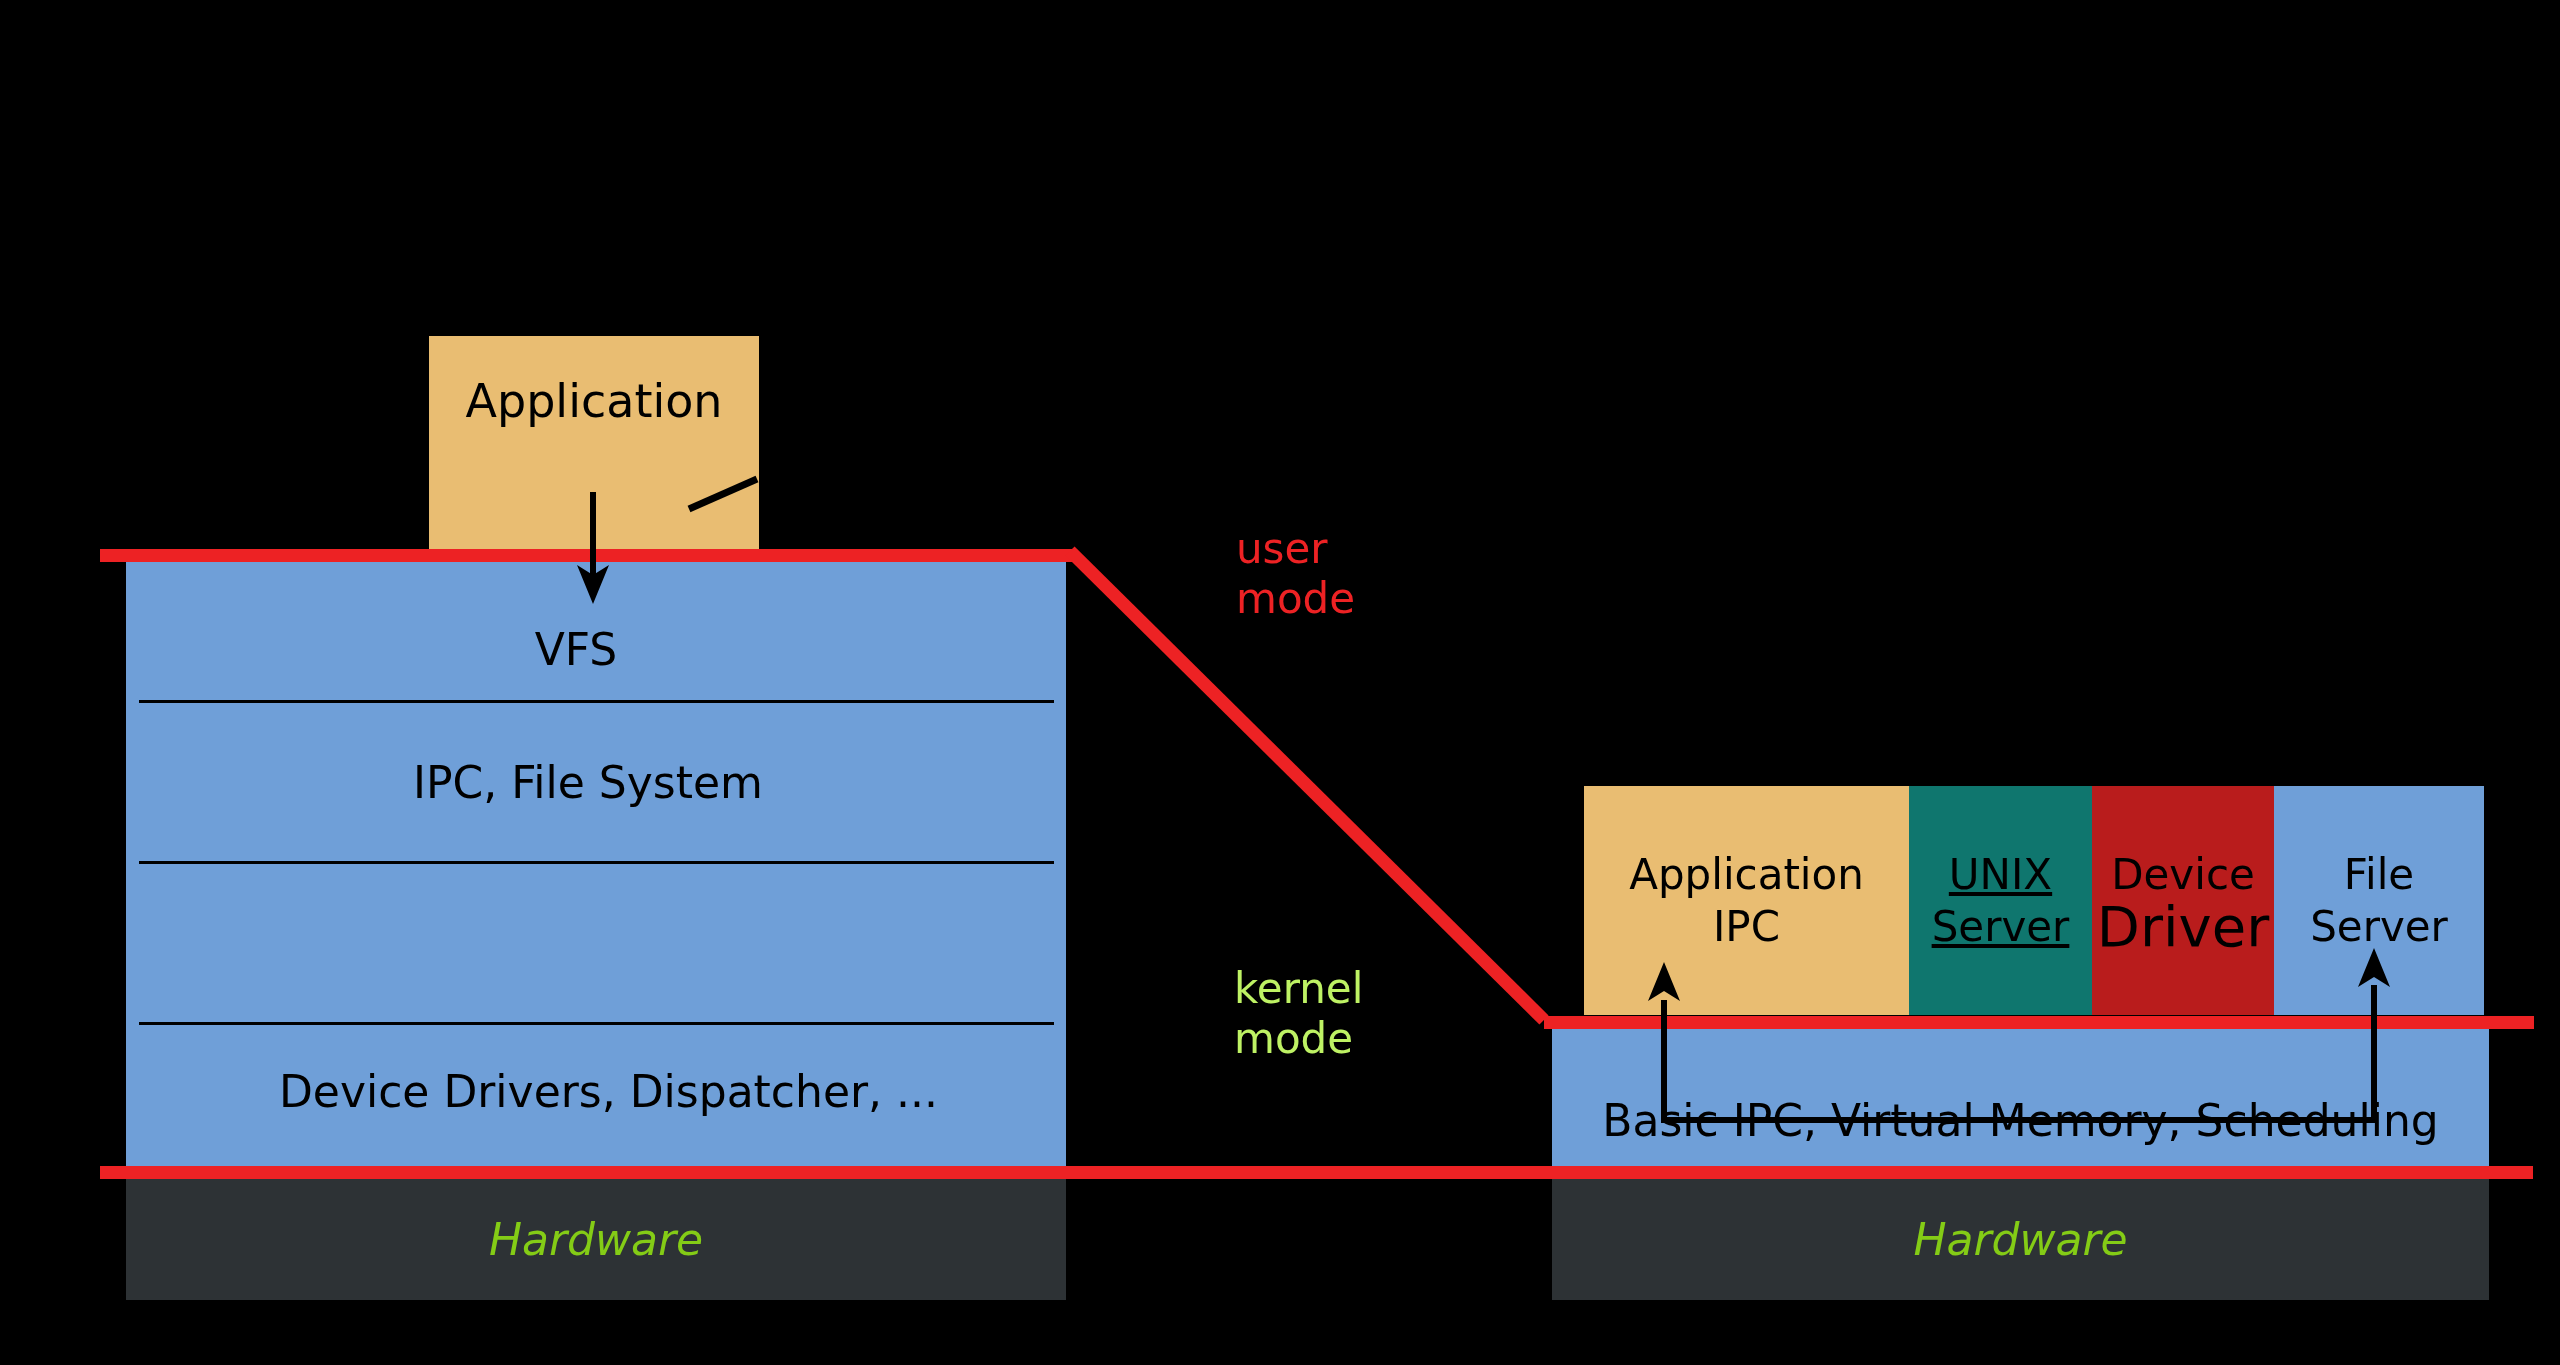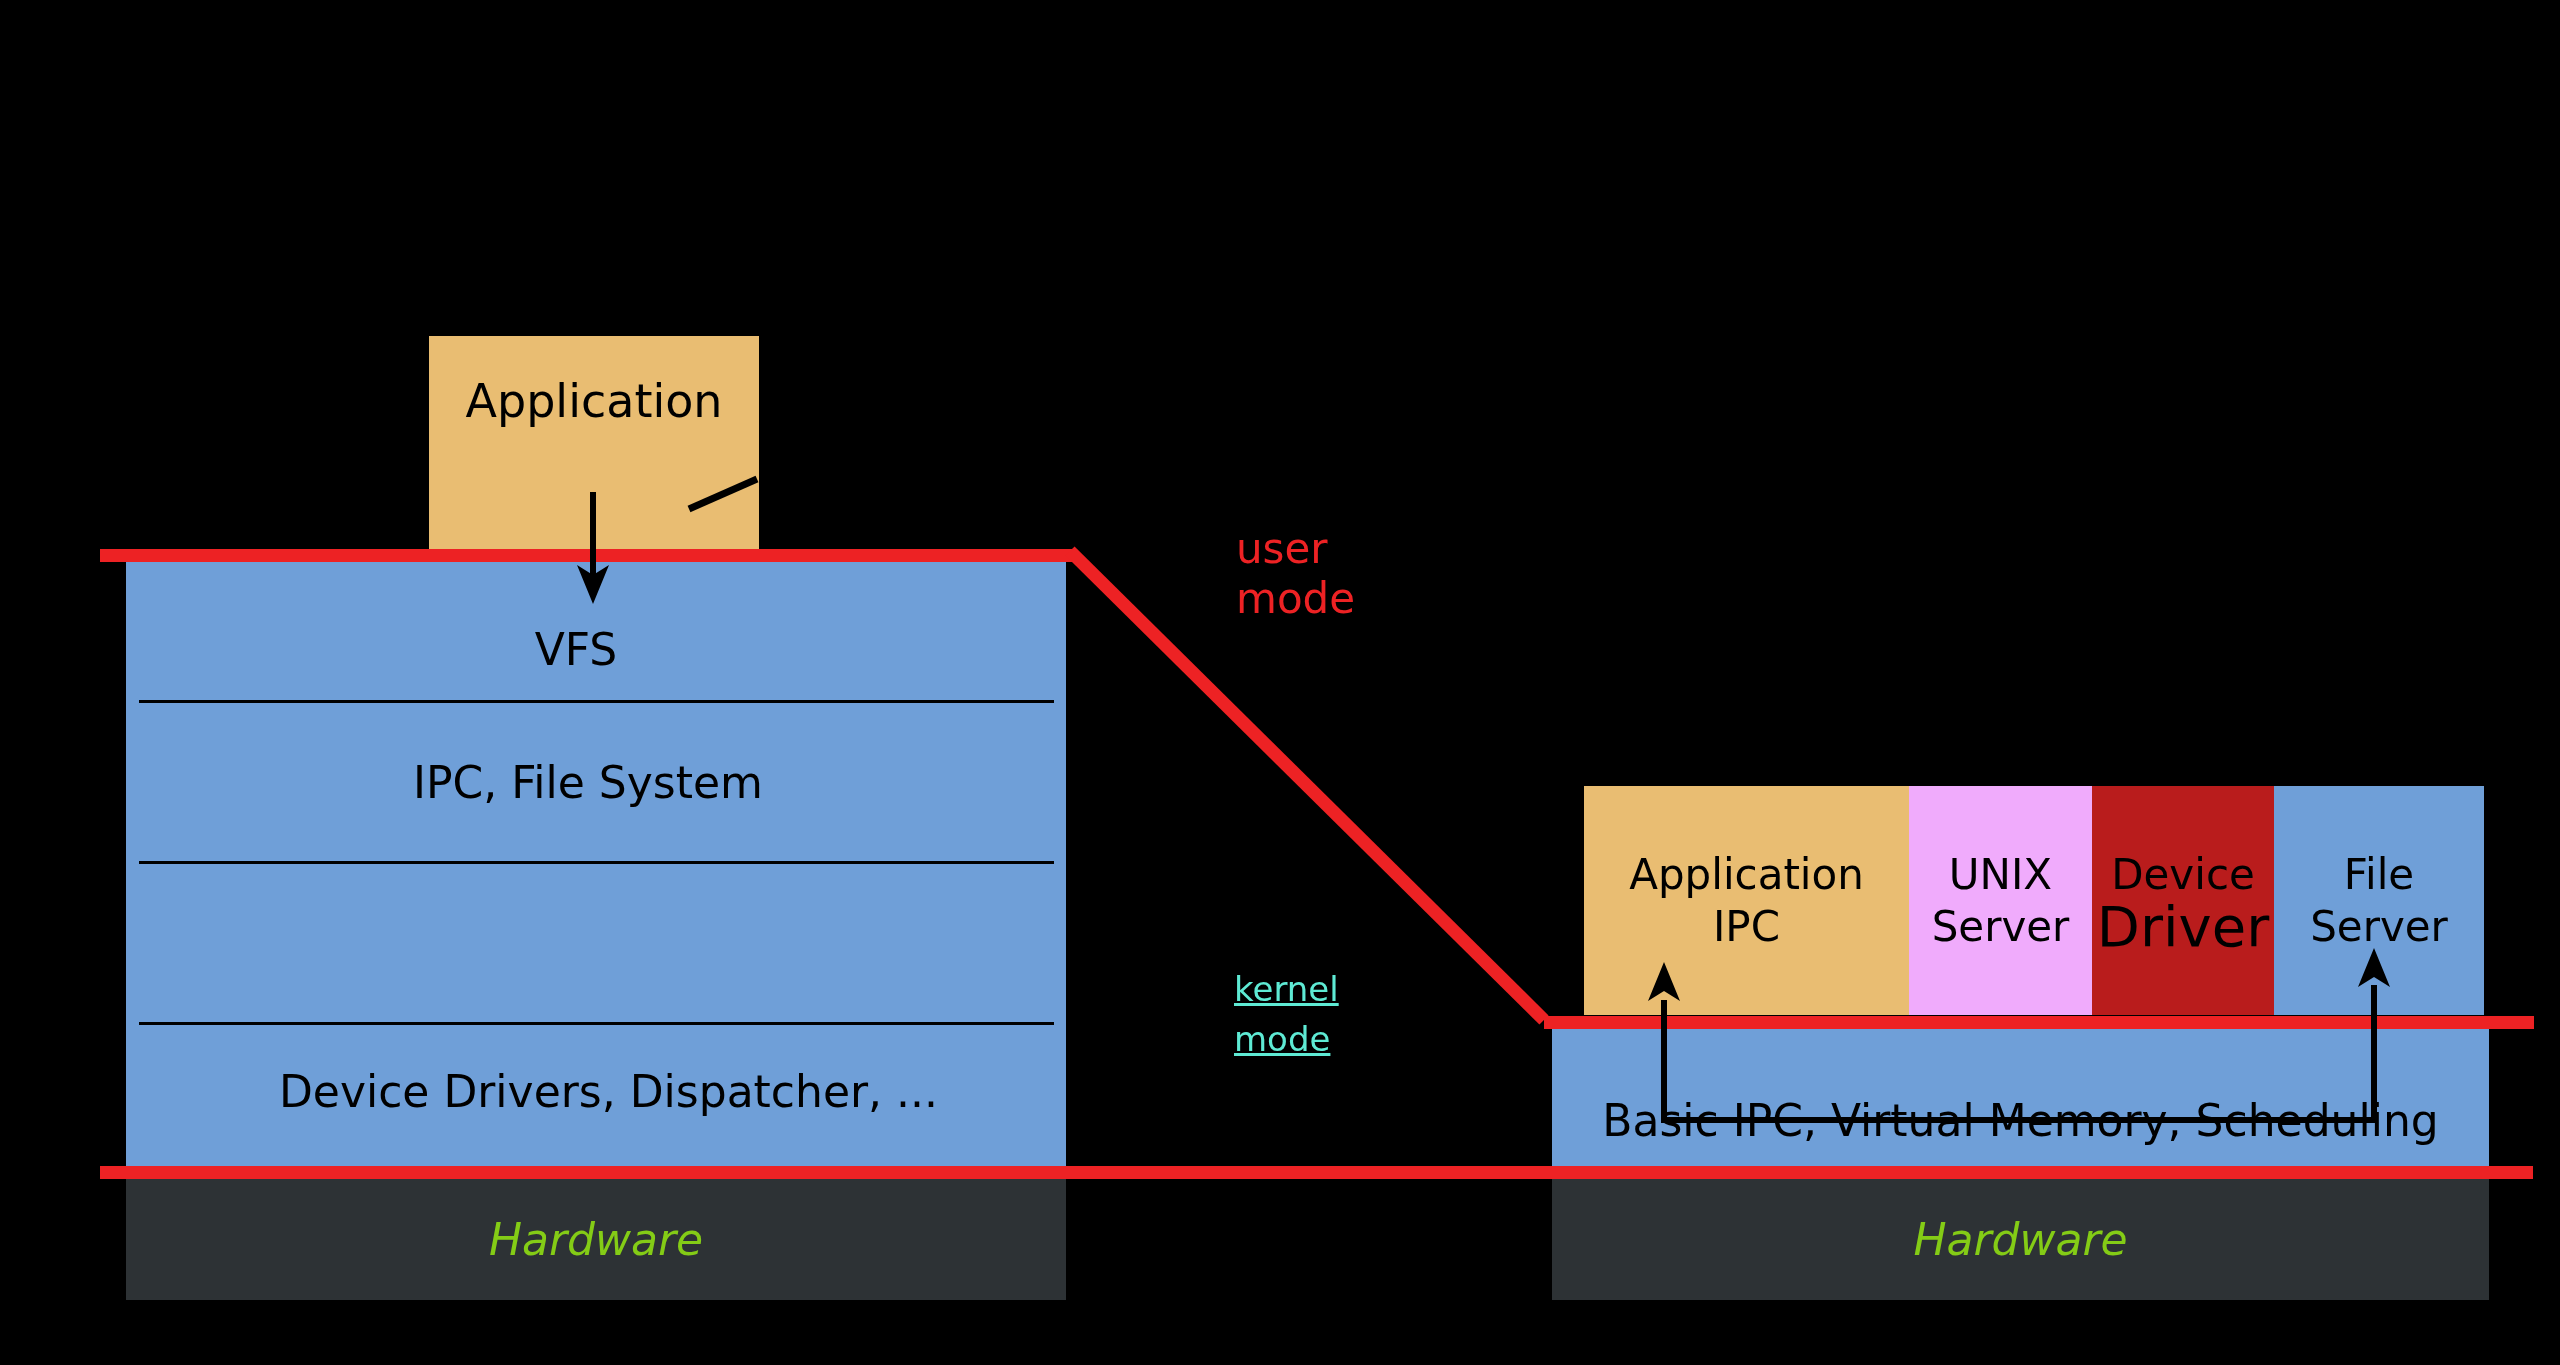--- a/index.html
+++ b/index.html
@@ -42,21 +42,21 @@
 
   <div class="box" style="left:102px;top:1178px;width:940px;height:122px;background:#2d3235;">
     <span class="hw-txt" style="font-size:44px;">Hardware</span>
   </div>
 
   <div class="box" style="left:1560px;top:786px;width:325px;height:229px;background:#e9bd72;flex-direction:column;">
     <span class="mono-txt" style="font-size:42px;line-height:52px;">Application</span>
     <span class="mono-txt" style="font-size:42px;line-height:52px;">IPC</span>
   </div>
 
-  <div class="box" style="left:1885px;top:786px;width:183px;height:229px;background:#f0abfc;flex-direction:column;">
+  <div class="box" style="left:1885px;top:786px;width:183px;height:229px;background:#0f766e;flex-direction:column;text-decoration:underline;">
     <span class="mono-txt" style="font-size:42px;line-height:52px;">UNIX</span>
     <span class="mono-txt" style="font-size:42px;line-height:52px;">Server</span>
   </div>
 
   <div class="box" style="left:2068px;top:786px;width:182px;height:229px;background:#b91c1c;flex-direction:column;">
     <span class="mono-txt" style="font-size:42px;line-height:52px;">Device</span>
     <span class="mono-txt" style="font-size:56px;line-height:52px;">Driver</span>
   </div>
 
   <div class="box" style="left:2250px;top:786px;width:210px;height:229px;background:#6f9fd8;flex-direction:column;">
@@ -97,18 +97,18 @@
       <line x1="2350" y1="1020" x2="2350" y2="985" stroke="#000" stroke-width="6"></line>
       <polygon points="2350,948 2334,987 2350,977 2366,987"></polygon>
     </g>
   </svg>
 
   <div class="lbl" style="left:1212px;top:524px;color:#ed2224;font-size:42px;line-height:50px;">
     <div>user</div>
     <div>mode</div>
   </div>
 
-  <div class="lbl" style="left:1210px;top:964px;color:#5eead4;font-size:34px;line-height:50px;text-decoration:underline;">
+  <div class="lbl" style="left:1210px;top:964px;color:#bef264;font-size:42px;line-height:50px;">
     <div>kernel</div>
     <div>mode</div>
   </div>
 
 </div>
 
 </body></html>

